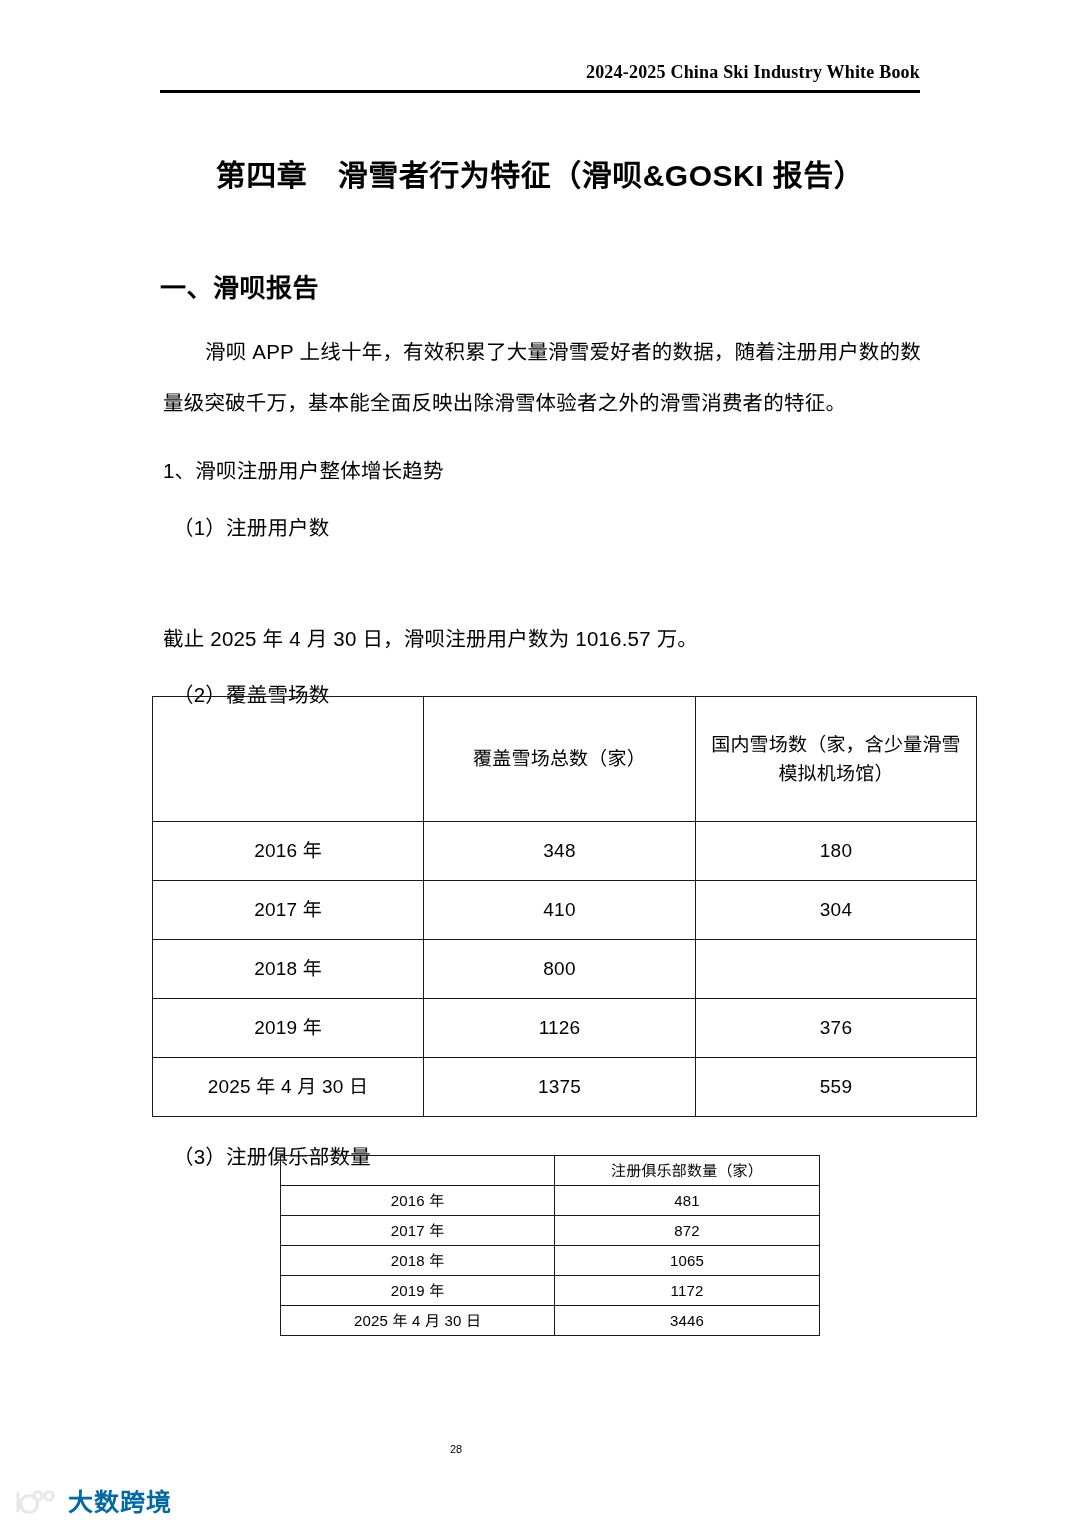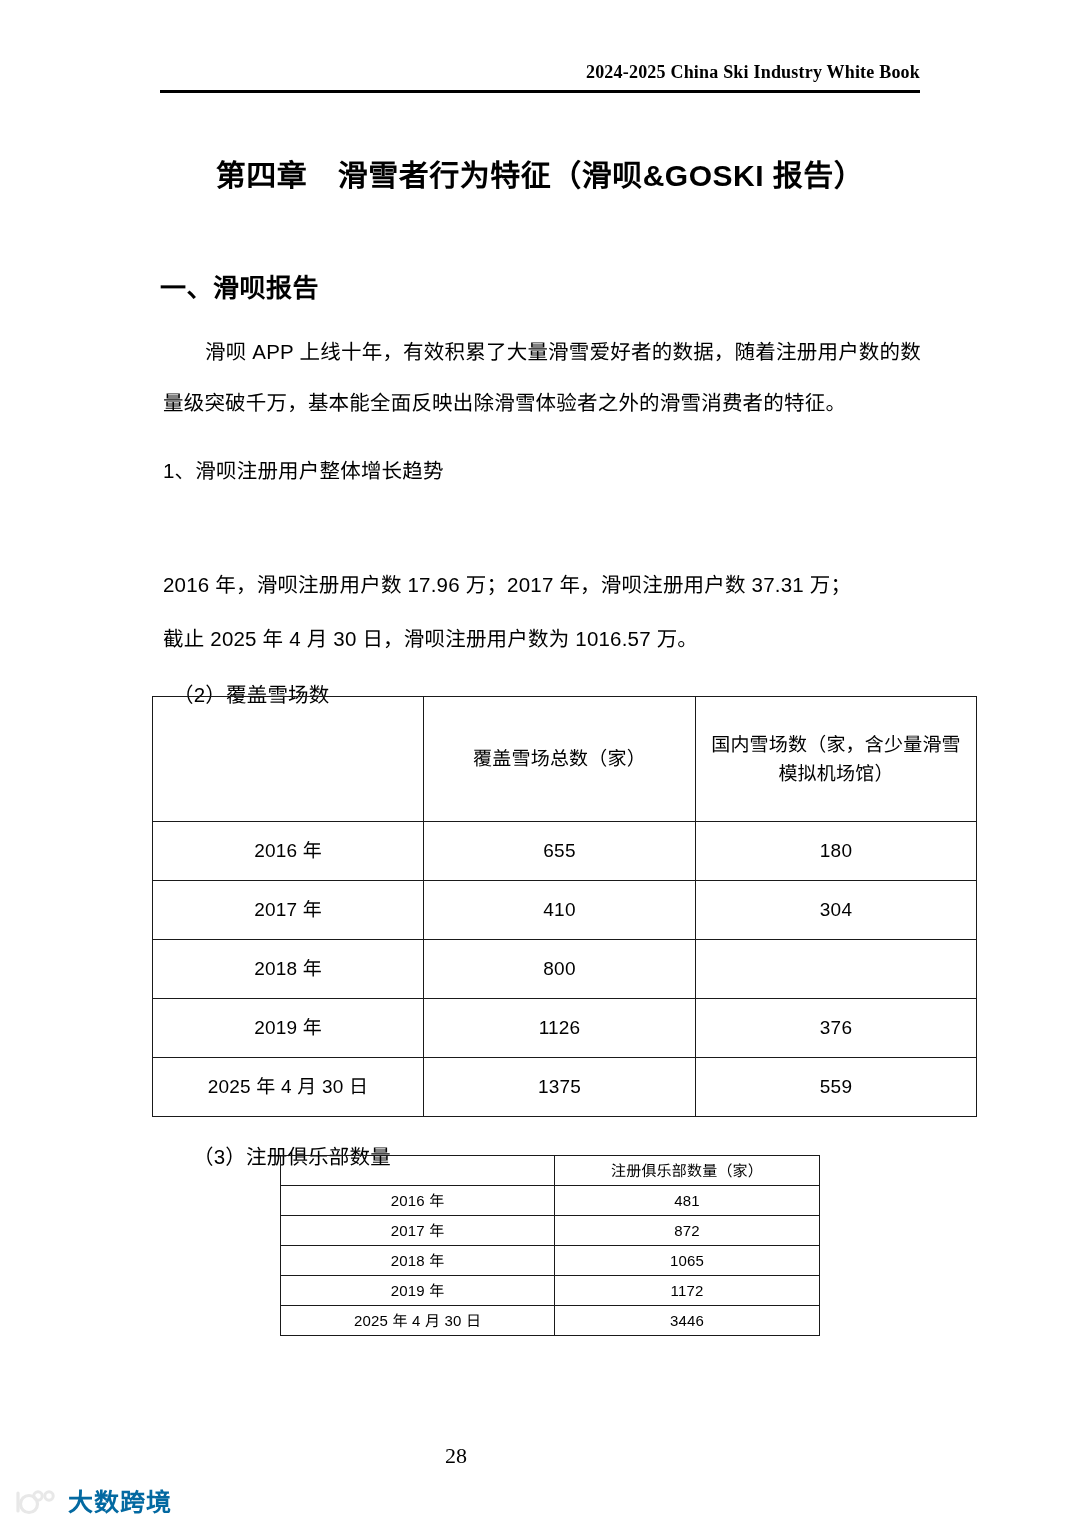--- a/index.html
+++ b/index.html
@@ -88,21 +88,21 @@
   .body-para.indent {
     text-indent: 2.05em;
   }
 
   #para-intro { top: 305px; }
   #line-item1 { top: 424px; }
   #line-sub1  { top: 481px; left: 173px; }
   #line-data1 { top: 538px; }
   #line-data2 { top: 592px; }
   #line-sub2  { top: 648px; left: 173px; }
-  #line-sub3  { top: 1110px; left: 173px; margin-left: 20px; }
+  #line-sub3  { top: 1110px; left: 173px; }
 
   
   table {
     border-collapse: collapse;
     position: absolute;
     table-layout: fixed;
   }
   table td {
     border: 1.6px solid #1a1a1a;
     text-align: center;
@@ -149,22 +149,21 @@
   #table-clubs .col-label { width: 261px; }
   #table-clubs .col-value { width: 252px; }
 
   
   .page-number {
     position: absolute;
     top: 1443px;
     left: 0;
     width: 912px;
     text-align: center;
-    font-size: 22px;
-    font-family: Liberation Serif, serif;
+    font-size: 11px;
   }
 
   
   .watermark {
     position: absolute;
     left: 14px;
     bottom: 12px;
     display: flex;
     align-items: center;
     gap: 8px;
@@ -193,37 +192,37 @@
   <div class="header-rule"></div>
 
   <h1 class="chapter-title">第四章　滑雪者行为特征（滑呗&amp;GOSKI 报告）</h1>
 
   <h2 class="section-heading">一、滑呗报告</h2>
 
   <p id="para-intro" class="body-para indent">滑呗 APP 上线十年，有效积累了大量滑雪爱好者的数据，随着注册用户数的数量级突破千万，基本能全面反映出除滑雪体验者之外的滑雪消费者的特征。</p>
 
   <p id="line-item1" class="body-para">1、滑呗注册用户整体增长趋势</p>
 
-
-  <p id="line-data1" class="body-para">2016 年，滑呗注册用户数 17.96 万；2017 年，滑呗注册用户数 37.31 万；</p>
+  <p id="line-sub1" class="body-para">（1）注册用户数</p>
+
 
   <p id="line-data2" class="body-para">截止 2025 年 4 月 30 日，滑呗注册用户数为 1016.57 万。</p>
 
   <p id="line-sub2" class="body-para">（2）覆盖雪场数</p>
 
   <table id="table-snowfields">
     <tbody>
       <tr class="head-row">
         <td class="col-label"></td>
         <td class="col-total">覆盖雪场总数（家）</td>
         <td class="col-domestic">国内雪场数（家，含少量滑雪模拟机场馆）</td>
       </tr>
       <tr>
         <td class="col-label">2016 年</td>
-        <td class="col-total">655</td>
+        <td class="col-total">348</td>
         <td class="col-domestic">180</td>
       </tr>
       <tr>
         <td class="col-label">2017 年</td>
         <td class="col-total">410</td>
         <td class="col-domestic">304</td>
       </tr>
       <tr>
         <td class="col-label">2018 年</td>
         <td class="col-total">800</td>

